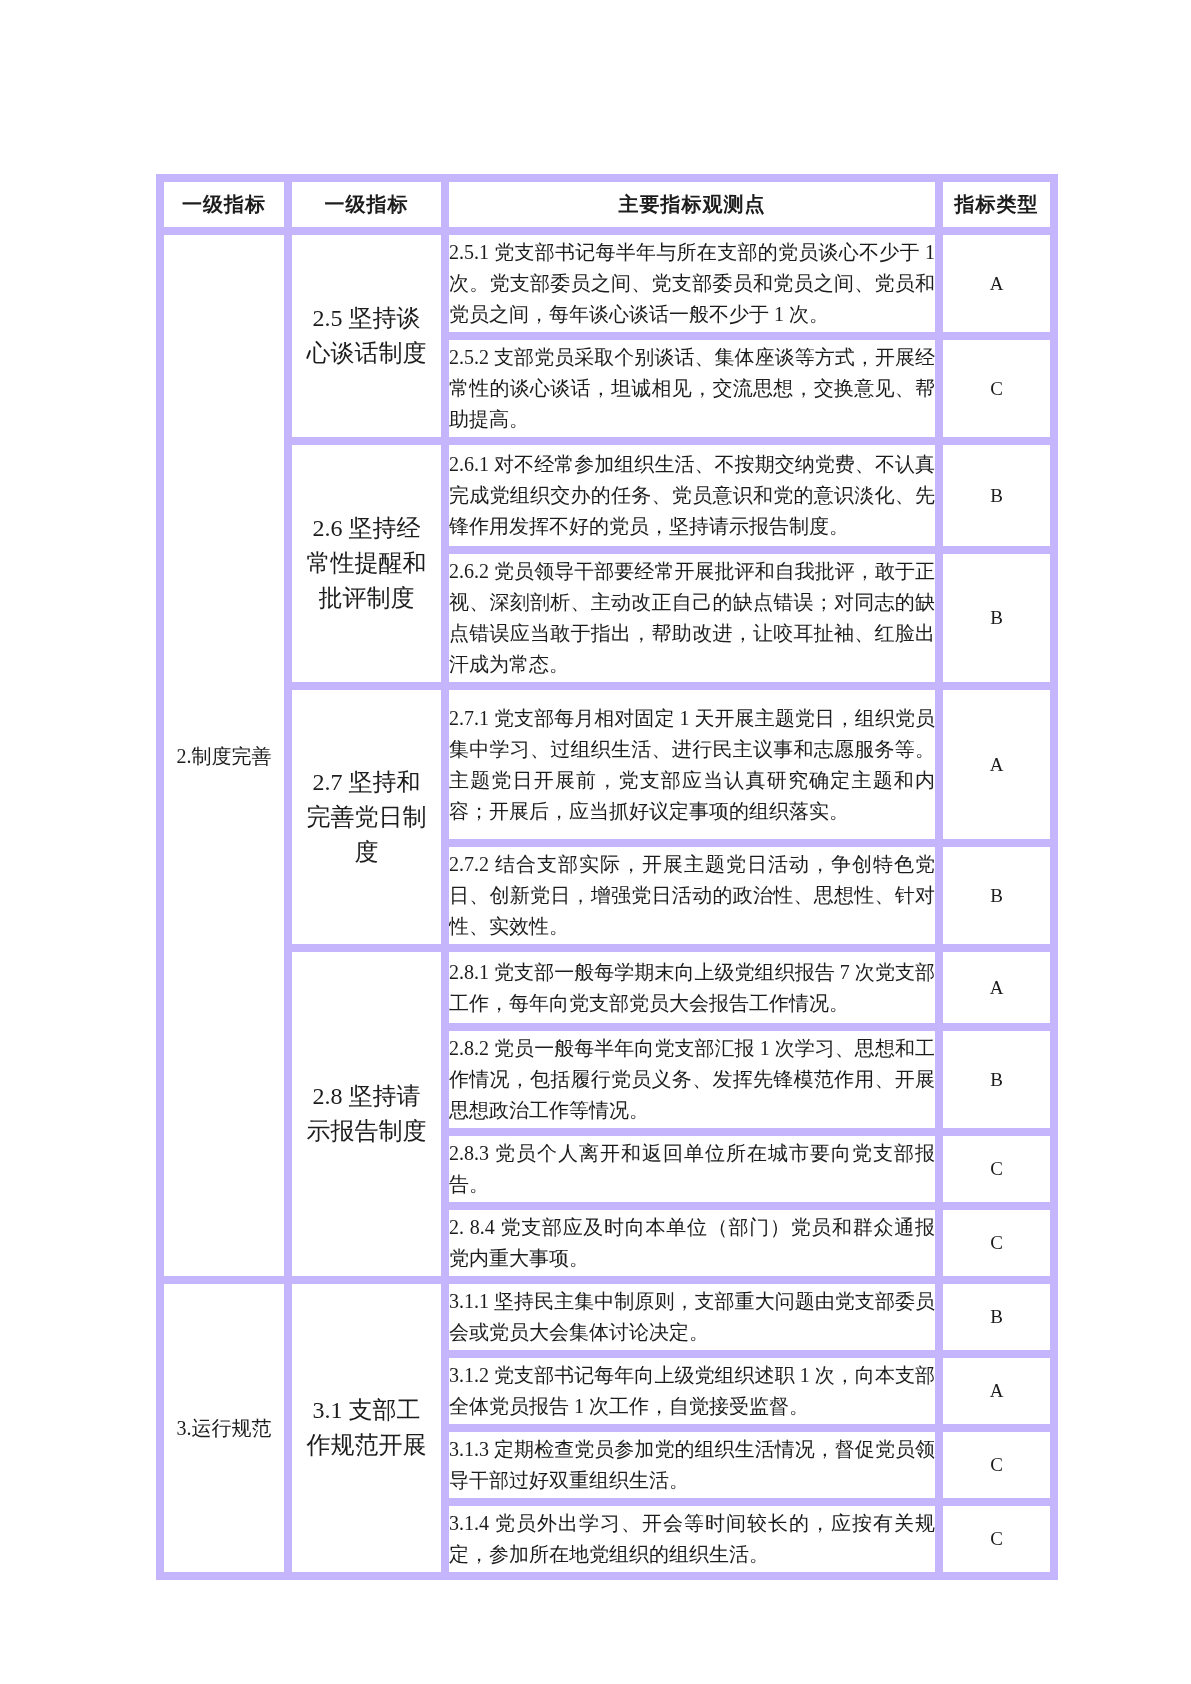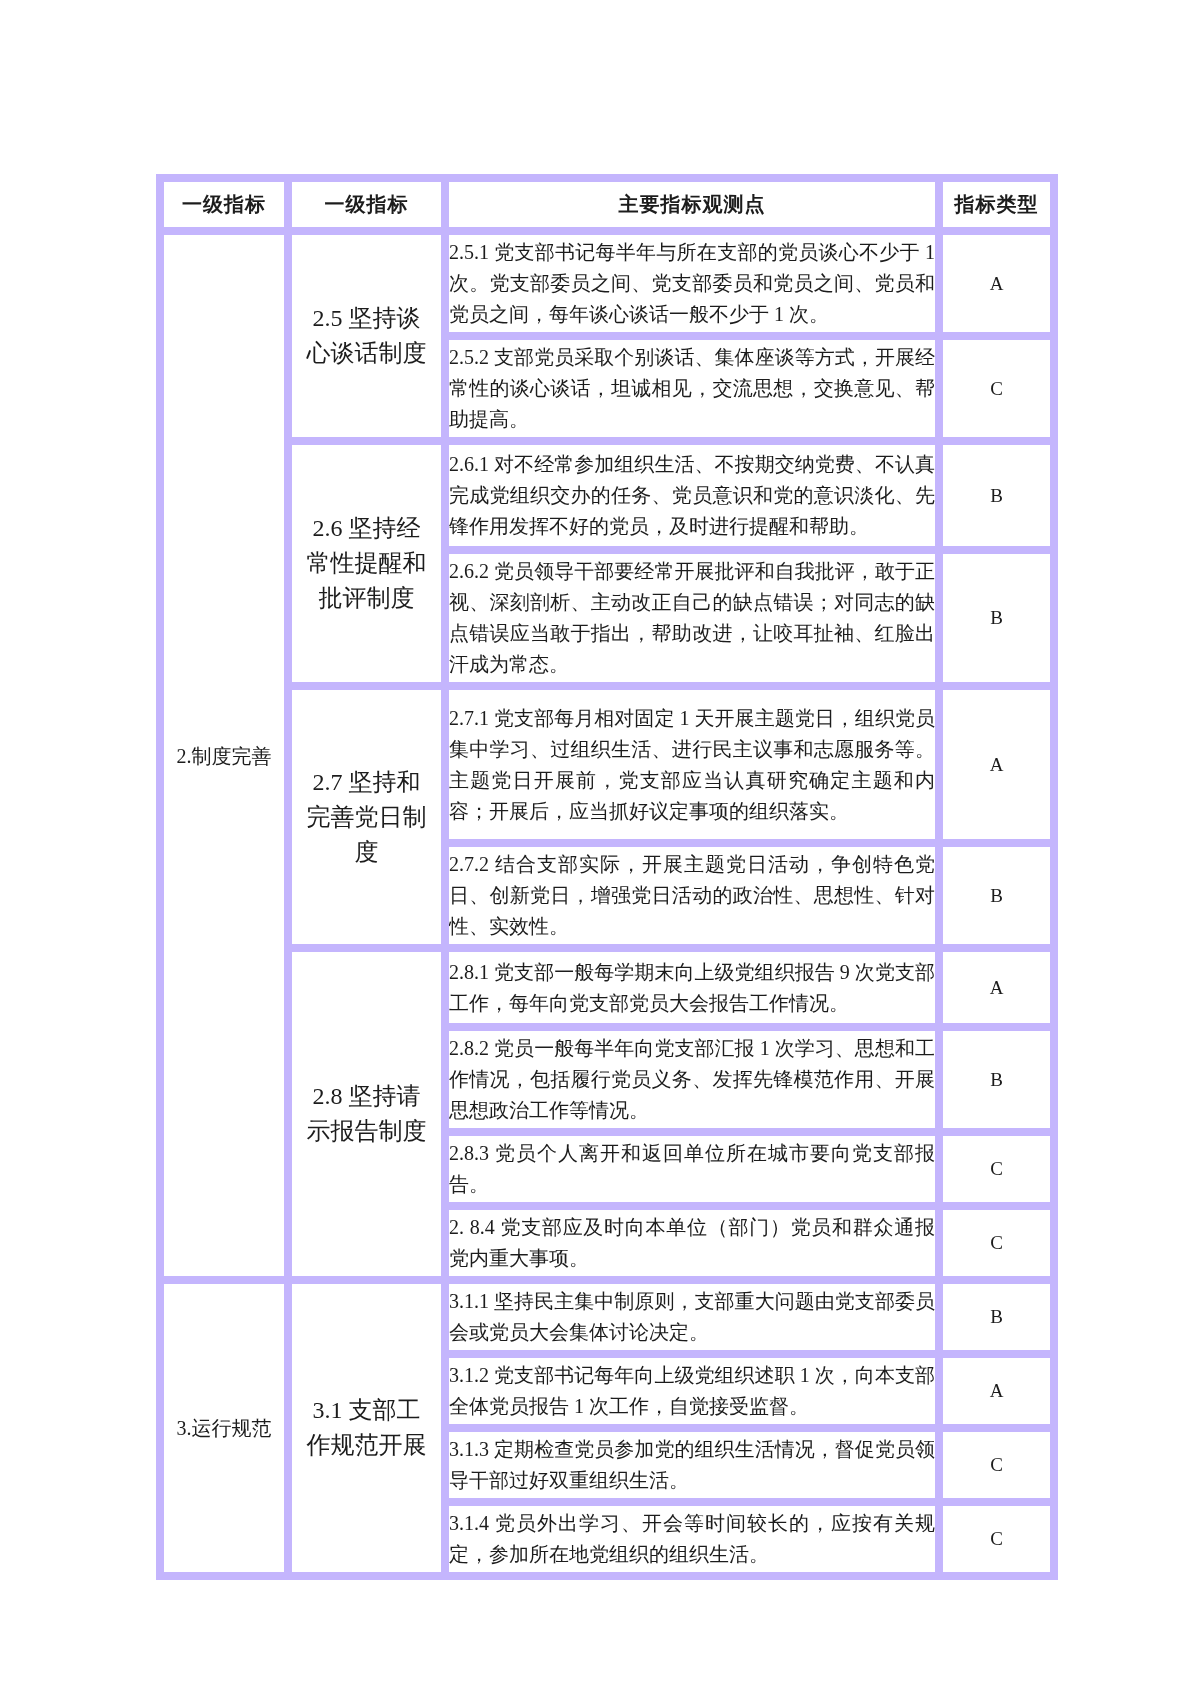--- a/index.html
+++ b/index.html
@@ -87,41 +87,41 @@
       <td class="obs-cell">2.5.1 党支部书记每半年与所在支部的党员谈心不少于 1 次。党支部委员之间、党支部委员和党员之间、党员和党员之间，每年谈心谈话一般不少于 1 次。</td>
       <td class="type-cell">A</td>
     </tr>
     <tr style="height:96px">
       <td class="obs-cell">2.5.2 支部党员采取个别谈话、集体座谈等方式，开展经常性的谈心谈话，坦诚相见，交流思想，交换意见、帮助提高。</td>
       <td class="type-cell">C</td>
     </tr>
 
     <tr style="height:109px">
       <td class="level2-cell" rowspan="2">2.6 坚持经常性提醒和批评制度</td>
-      <td class="obs-cell">2.6.1 对不经常参加组织生活、不按期交纳党费、不认真完成党组织交办的任务、党员意识和党的意识淡化、先锋作用发挥不好的党员，及时进行提醒和帮助。</td>
+      <td class="obs-cell">2.6.1 对不经常参加组织生活、不按期交纳党费、不认真完成党组织交办的任务、党员意识和党的意识淡化、先锋作用发挥不好的党员，坚持请示报告制度。</td>
       <td class="type-cell">B</td>
     </tr>
     <tr style="height:130px">
       <td class="obs-cell">2.6.2 党员领导干部要经常开展批评和自我批评，敢于正视、深刻剖析、主动改正自己的缺点错误；对同志的缺点错误应当敢于指出，帮助改进，让咬耳扯袖、红脸出汗成为常态。</td>
       <td class="type-cell">B</td>
     </tr>
 
     <tr style="height:157px">
       <td class="level2-cell" rowspan="2">2.7 坚持和完善党日制度</td>
       <td class="obs-cell">2.7.1 党支部每月相对固定 1 天开展主题党日，组织党员集中学习、过组织生活、进行民主议事和志愿服务等。主题党日开展前，党支部应当认真研究确定主题和内容；开展后，应当抓好议定事项的组织落实。</td>
       <td class="type-cell">A</td>
     </tr>
     <tr style="height:99px">
       <td class="obs-cell">2.7.2 结合支部实际，开展主题党日活动，争创特色党日、创新党日，增强党日活动的政治性、思想性、针对性、实效性。</td>
       <td class="type-cell">B</td>
     </tr>
 
     <tr style="height:79px">
       <td class="level2-cell" rowspan="4">2.8 坚持请示报告制度</td>
-      <td class="obs-cell">2.8.1 党支部一般每学期末向上级党组织报告 9 次党支部工作，每年向党支部党员大会报告工作情况。</td>
+      <td class="obs-cell">2.8.1 党支部一般每学期末向上级党组织报告 7 次党支部工作，每年向党支部党员大会报告工作情况。</td>
       <td class="type-cell">A</td>
     </tr>
     <tr style="height:95px">
       <td class="obs-cell">2.8.2 党员一般每半年向党支部汇报 1 次学习、思想和工作情况，包括履行党员义务、发挥先锋模范作用、开展思想政治工作等情况。</td>
       <td class="type-cell">B</td>
     </tr>
     <tr style="height:64px">
       <td class="obs-cell">2.8.3 党员个人离开和返回单位所在城市要向党支部报告。</td>
       <td class="type-cell">C</td>
     </tr>

